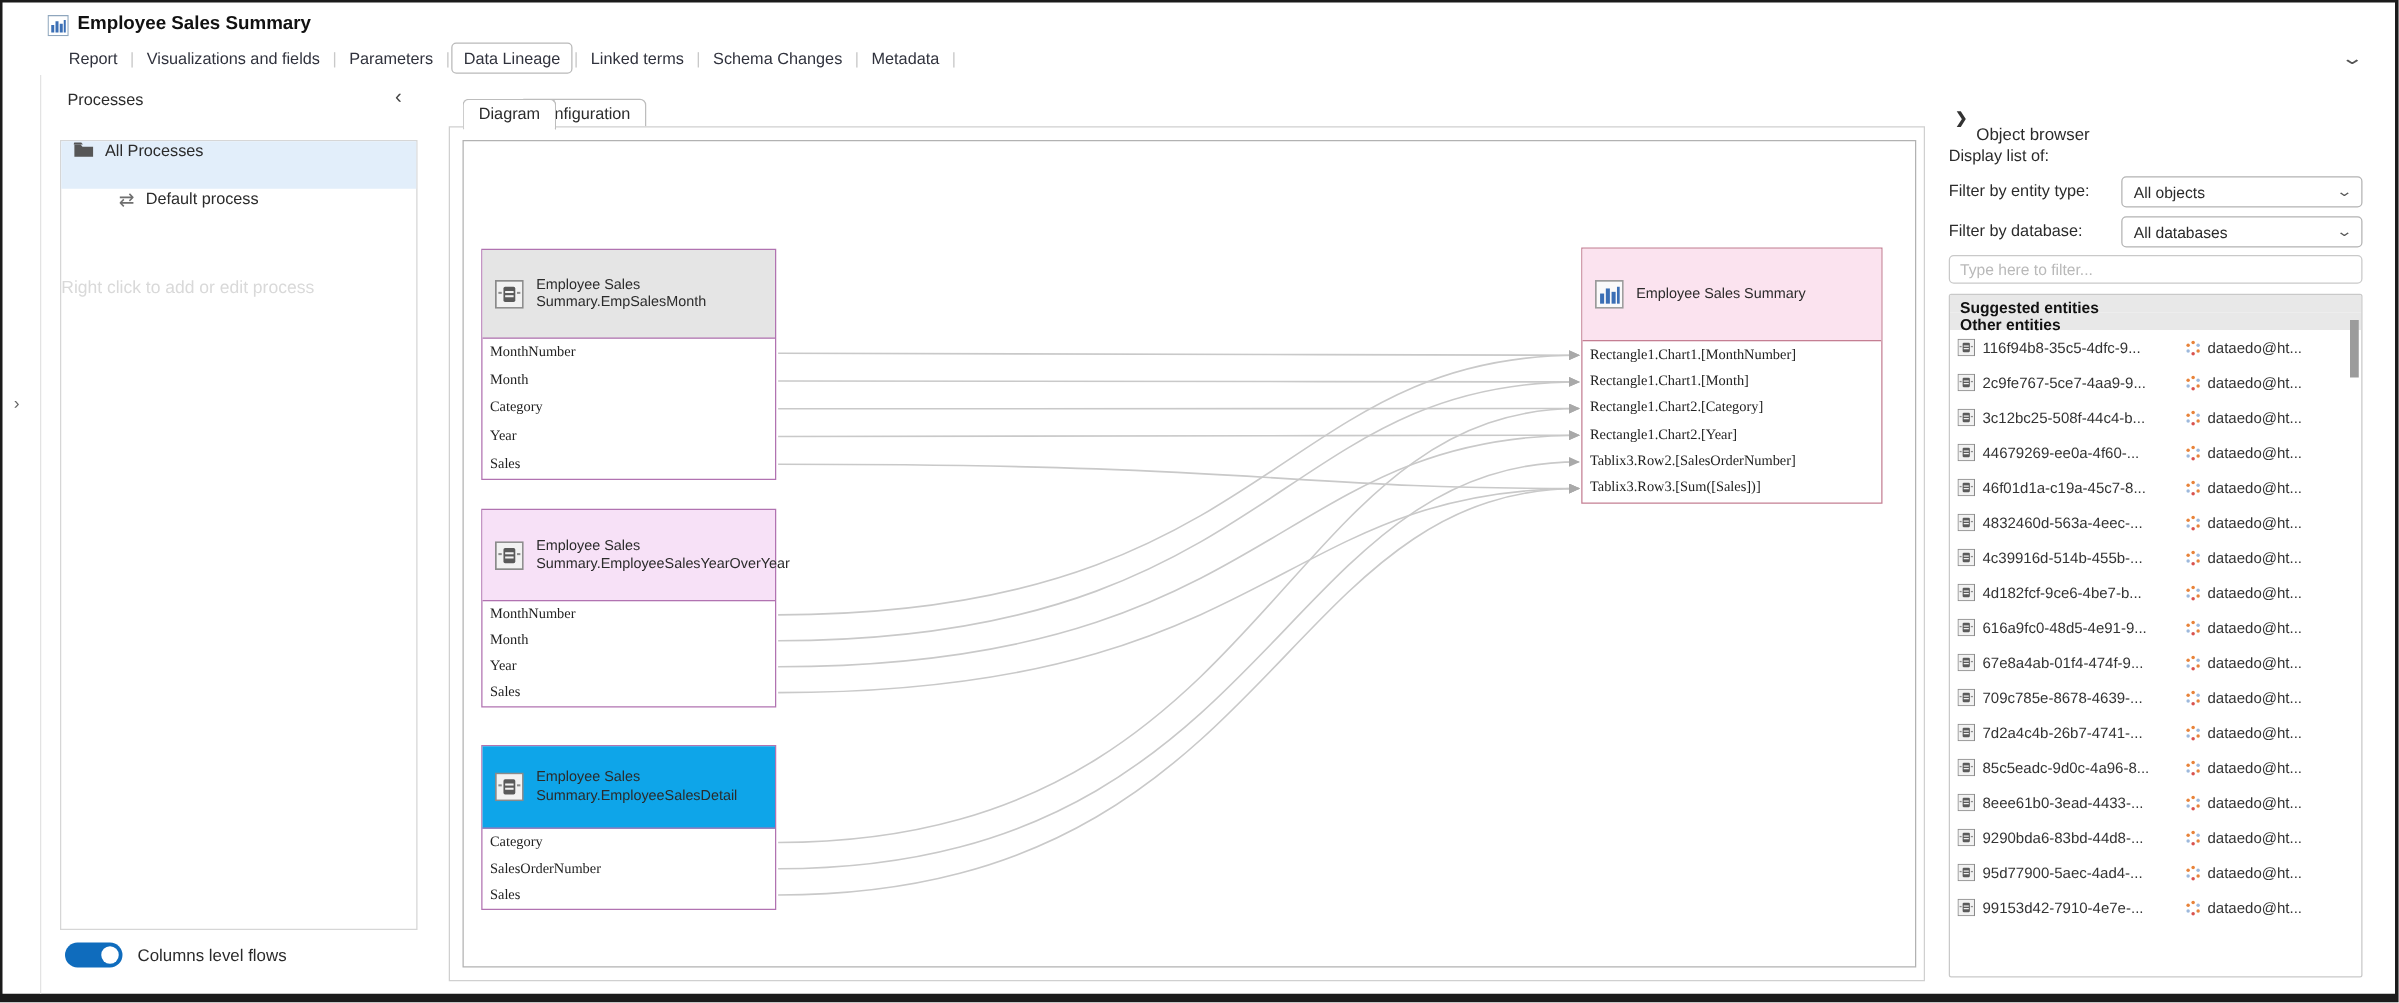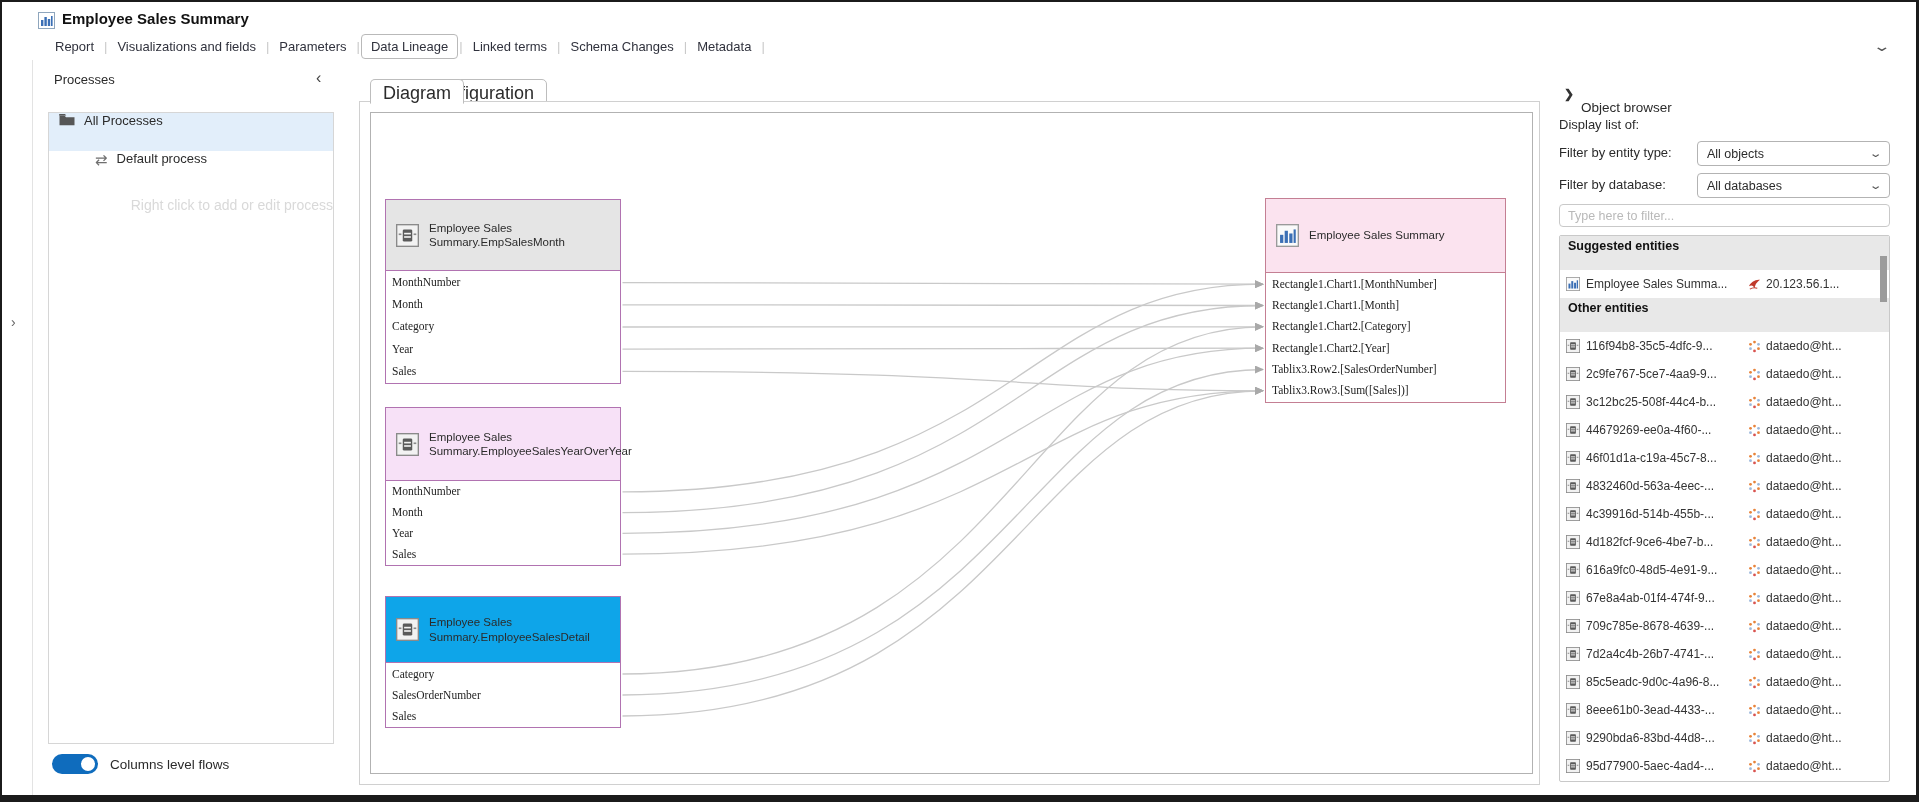--- a/index.html
+++ b/index.html
@@ -22,28 +22,28 @@
   .left-expander { position:absolute; left:9px; top:312px; font-size:14px; color:#666; cursor:pointer; }
 
   
   .proc-title { position:absolute; left:52px; top:70px; font-size:13px; color:#2b2b2b; }
   .proc-collapse { position:absolute; left:314px; top:67px; font-size:16px; color:#444; cursor:pointer; }
   .proc-box { position:absolute; left:46px; top:110px; width:286px; height:632px; border:1px solid #d6d6d6; background:#fff; }
   .proc-row { display:flex; align-items:flex-start; height:38px; font-size:13px; gap:9px; padding-left:10px; cursor:pointer; }
   .proc-row.selected { background:#e2eefa; }
   .proc-row.child { padding-left:46px; }
   .swap-glyph { font-size:15px; color:#6f6f6f; }
-  .proc-hint { margin-top:8px; text-align:right; font-size:14px; color:#d9d9d9; }
+  .proc-hint { margin-top:32px; text-align:left; font-size:14px; color:#d9d9d9; }
   .toggle-row { position:absolute; left:50px; top:752px; display:flex; align-items:center; gap:12px; }
   .toggle { width:46px; height:20px; border-radius:10px; background:#0f6cbd; position:relative; cursor:pointer; }
   .toggle .knob { position:absolute; right:3px; top:3px; width:14px; height:14px; border-radius:50%; background:#fff; }
   .toggle-label { font-size:13.5px; color:#2b2b2b; }
 
   
-  .dg-tab { position:absolute; top:77px; height:24px; padding:3px 12px 0 12px; font-size:18px; color:#2b2b2b; border:1px solid #bdbdbd; border-radius:5px 5px 0 0; background:#fff; cursor:pointer; }
+  .dg-tab { position:absolute; top:77px; height:24px; padding:3px 12px 0 12px; font-size:13px; color:#2b2b2b; border:1px solid #bdbdbd; border-radius:5px 5px 0 0; background:#fff; cursor:pointer; }
   .dg-tab.active { z-index:3; border-bottom:1px solid #fff; height:25px; }
   .dg-panel { position:absolute; left:357px; top:99px; width:1181px; height:684px; border:1px solid #d0d0d0; background:#fff; }
   .dg-canvas { position:absolute; left:368px; top:110px; width:1163px; height:662px; border:1px solid #b2b2b2; background:#fff; z-index:2; }
   .wires { position:absolute; left:0; top:0; width:100%; height:100%; }
 
   .ebox { position:absolute; background:#fff; font-size:11.5px; }
   .ebox-head { display:flex; align-items:center; gap:10px; padding:0 10px; }
   .ebox-title { line-height:1.25; }
   .ebox-row { padding-left:6px; white-space:nowrap; overflow:hidden; display:flex; align-items:center; color:#222;font-family:Liberation Serif, serif; }
   .head-icon { flex:0 0 auto; width:23px; height:23px; }
@@ -52,21 +52,21 @@
   .ob-chevron { position:absolute; left:1562px; top:85px; font-size:12px; font-weight:bold; color:#333; cursor:pointer; }
   .ob-title { position:absolute; left:1579px; top:98px; font-size:13.5px; color:#2b2b2b; }
   .ob-display { position:absolute; left:1557px; top:115px; font-size:13px; }
   .ob-label1 { position:absolute; left:1557px; top:143px; font-size:13px; }
   .ob-label2 { position:absolute; left:1557px; top:175px; font-size:13px; }
   .ob-select { position:absolute; left:1695px; width:193px; height:25px; border:1px solid #b3b3b3; border-radius:4px; background:#fff; font-size:12.5px; display:flex; align-items:center; padding:0 9px; cursor:pointer; }
   .ob-select .chev { margin-left:auto; color:#555; font-size:11px; transform:scaleX(1.5); }
   .ob-input { position:absolute; left:1557px; top:202px; width:331px; height:23px; border:1px solid #c9c9c9; border-radius:4px; font-size:12.5px; padding:0 8px; color:#333; font-family:"Liberation Sans", sans-serif; }
   .ob-input::placeholder { color:#b9b9b9; }
   .ob-list { position:absolute; left:1557px; top:233px; width:331px; height:547px; border:1px solid #c9c9c9; border-radius:2px; background:#fff; overflow:hidden; }
-  .ob-sec { background:#e8e8e8; font-weight:bold; font-size:12.5px; color:#111; padding:3px 8px; height:34px; }
+  .ob-sec { background:#e8e8e8; font-weight:bold; font-size:12.5px; color:#111; padding:3px 8px; height:14px; }
   .ob-row { position:relative; height:28px; display:flex; align-items:center; font-size:12px; color:#333; cursor:pointer; }
   .ob-row .ico1 { position:absolute; left:6px; top:7px; width:14px; height:14px; }
   .ob-row .nm { position:absolute; left:26px; top:7px; white-space:nowrap; max-width:155px; overflow:hidden; }
   .ob-row .ico2 { position:absolute; left:188px; top:8px; width:13px; height:13px; }
   .ob-row .src { position:absolute; left:206px; top:7px; white-space:nowrap; max-width:110px; overflow:hidden; }
   .ob-scroll { position:absolute; left:320px; top:20px; width:7px; height:46px; background:#9b9b9b; }
 </style>
 </head>
 <body>
 
@@ -240,35 +240,20 @@
     <span class="chev">⌄</span>
   </div>
   <span class="ob-label2">Filter by database:</span>
   <div class="ob-select" style="top:171px;">
     <span>All databases</span>
     <span class="chev">⌄</span>
   </div>
   <input class="ob-input" placeholder="Type here to filter..." style="">
   <div class="ob-list" id="obList">
       <div class="ob-sec">Suggested entities</div>
-      <div class="ob-row">
-        <span class="ico1"><svg width="14" height="14" viewBox="0 0 17 17">
-            <rect x="0.5" y="0.5" width="16" height="16" fill="#fafafa" stroke="#9a9a9a"></rect>
-            <rect x="3" y="8" width="2.4" height="6" fill="#3b6fb5"></rect>
-            <rect x="6.4" y="5" width="2.4" height="9" fill="#3b6fb5"></rect>
-            <rect x="9.8" y="7" width="2.4" height="7" fill="#3b6fb5"></rect>
-            <rect x="13" y="4" width="1.6" height="10" fill="#3b6fb5"></rect>
-          </svg></span>
-        <span class="nm">Employee Sales Summa...</span>
-        <span class="ico2"><svg width="13" height="13" viewBox="0 0 14 14">
-            <path d="M1,9 C4,3 9,2 13,2 C9,5 8,7 7,11 C5,7 3,8 1,9 Z" fill="#c0392b"></path>
-            <path d="M2,12 C5,10 7,10 10,11" stroke="#c0392b" stroke-width="1.2" fill="none"></path>
-          </svg></span>
-        <span class="src">20.123.56.1...</span>
-      </div>
       <div class="ob-sec">Other entities</div>
       <div class="ob-row">
         <span class="ico1"><svg width="14" height="14" viewBox="0 0 17 17">
             <rect x="0.5" y="0.5" width="16" height="16" fill="#f2f2f2" stroke="#8a8a8a"></rect>
             <rect x="5" y="4" width="7" height="9" rx="1" fill="#5a5a5a"></rect>
             <rect x="6" y="6.5" width="5" height="1.2" fill="#f2f2f2"></rect>
             <rect x="6" y="9" width="5" height="1.2" fill="#f2f2f2"></rect>
             <rect x="2" y="7" width="2" height="1.2" fill="#8a8a8a"></rect>
             <rect x="13" y="7" width="2" height="1.2" fill="#8a8a8a"></rect>
           </svg></span>

